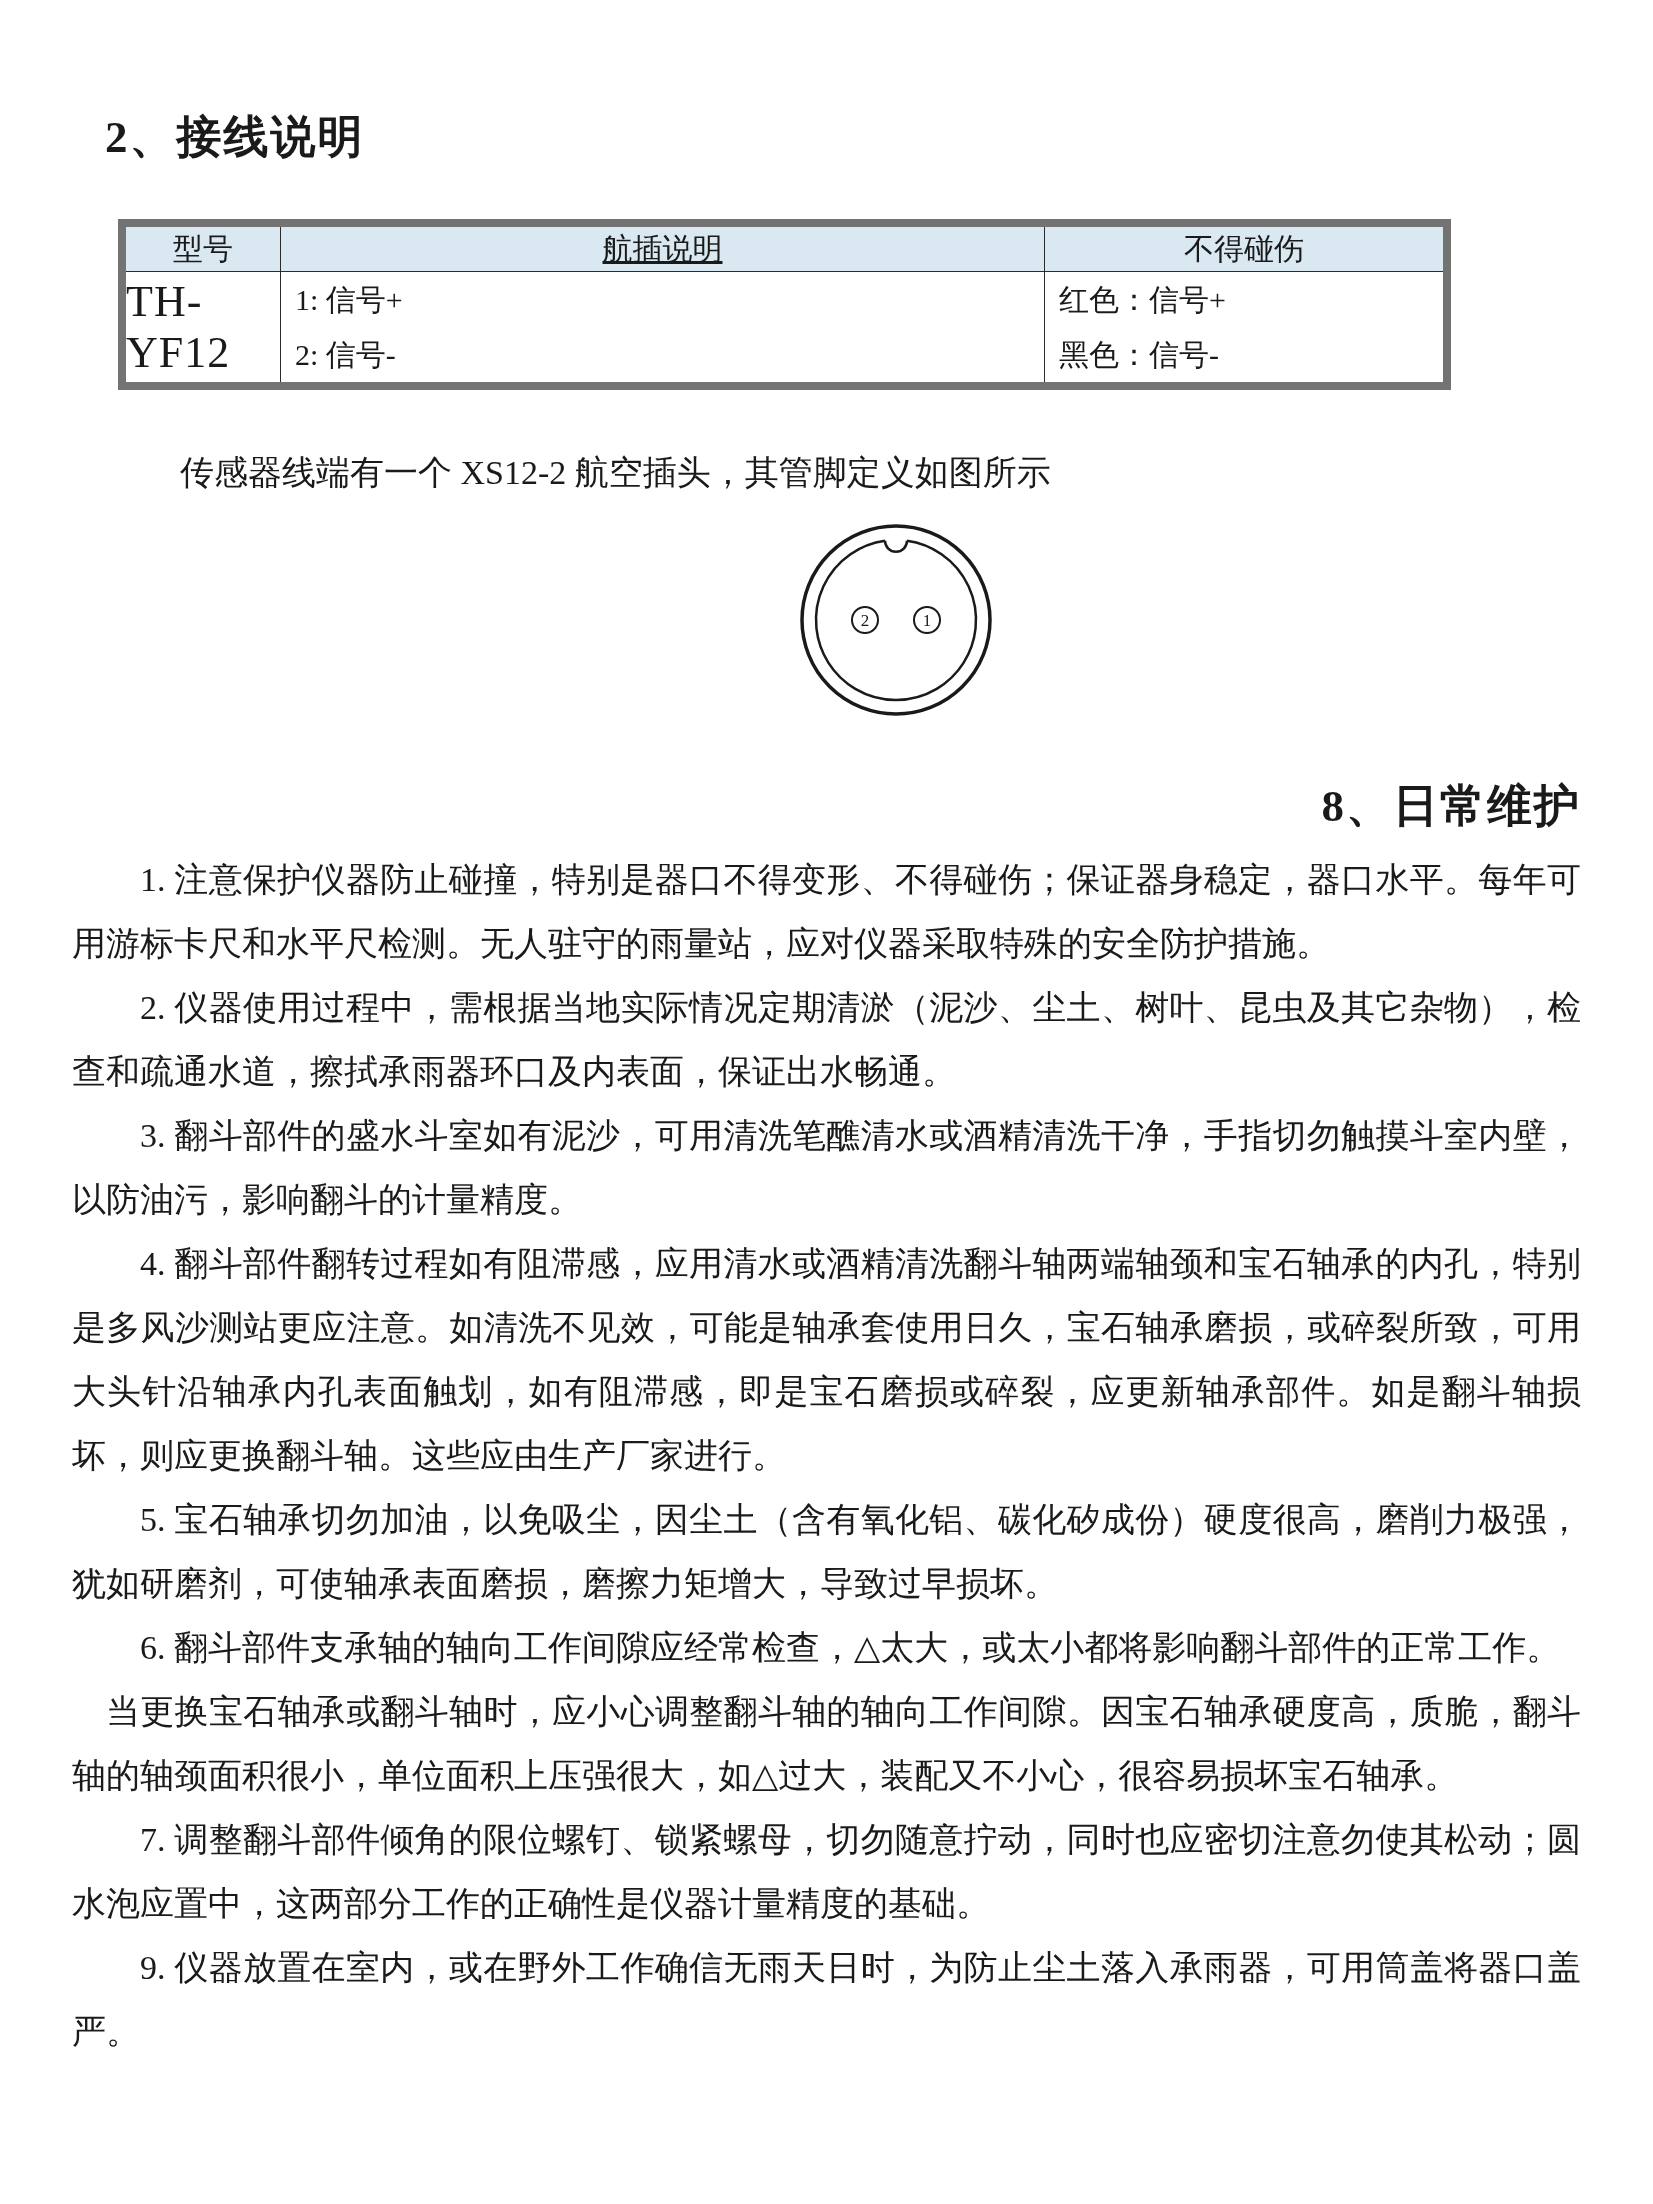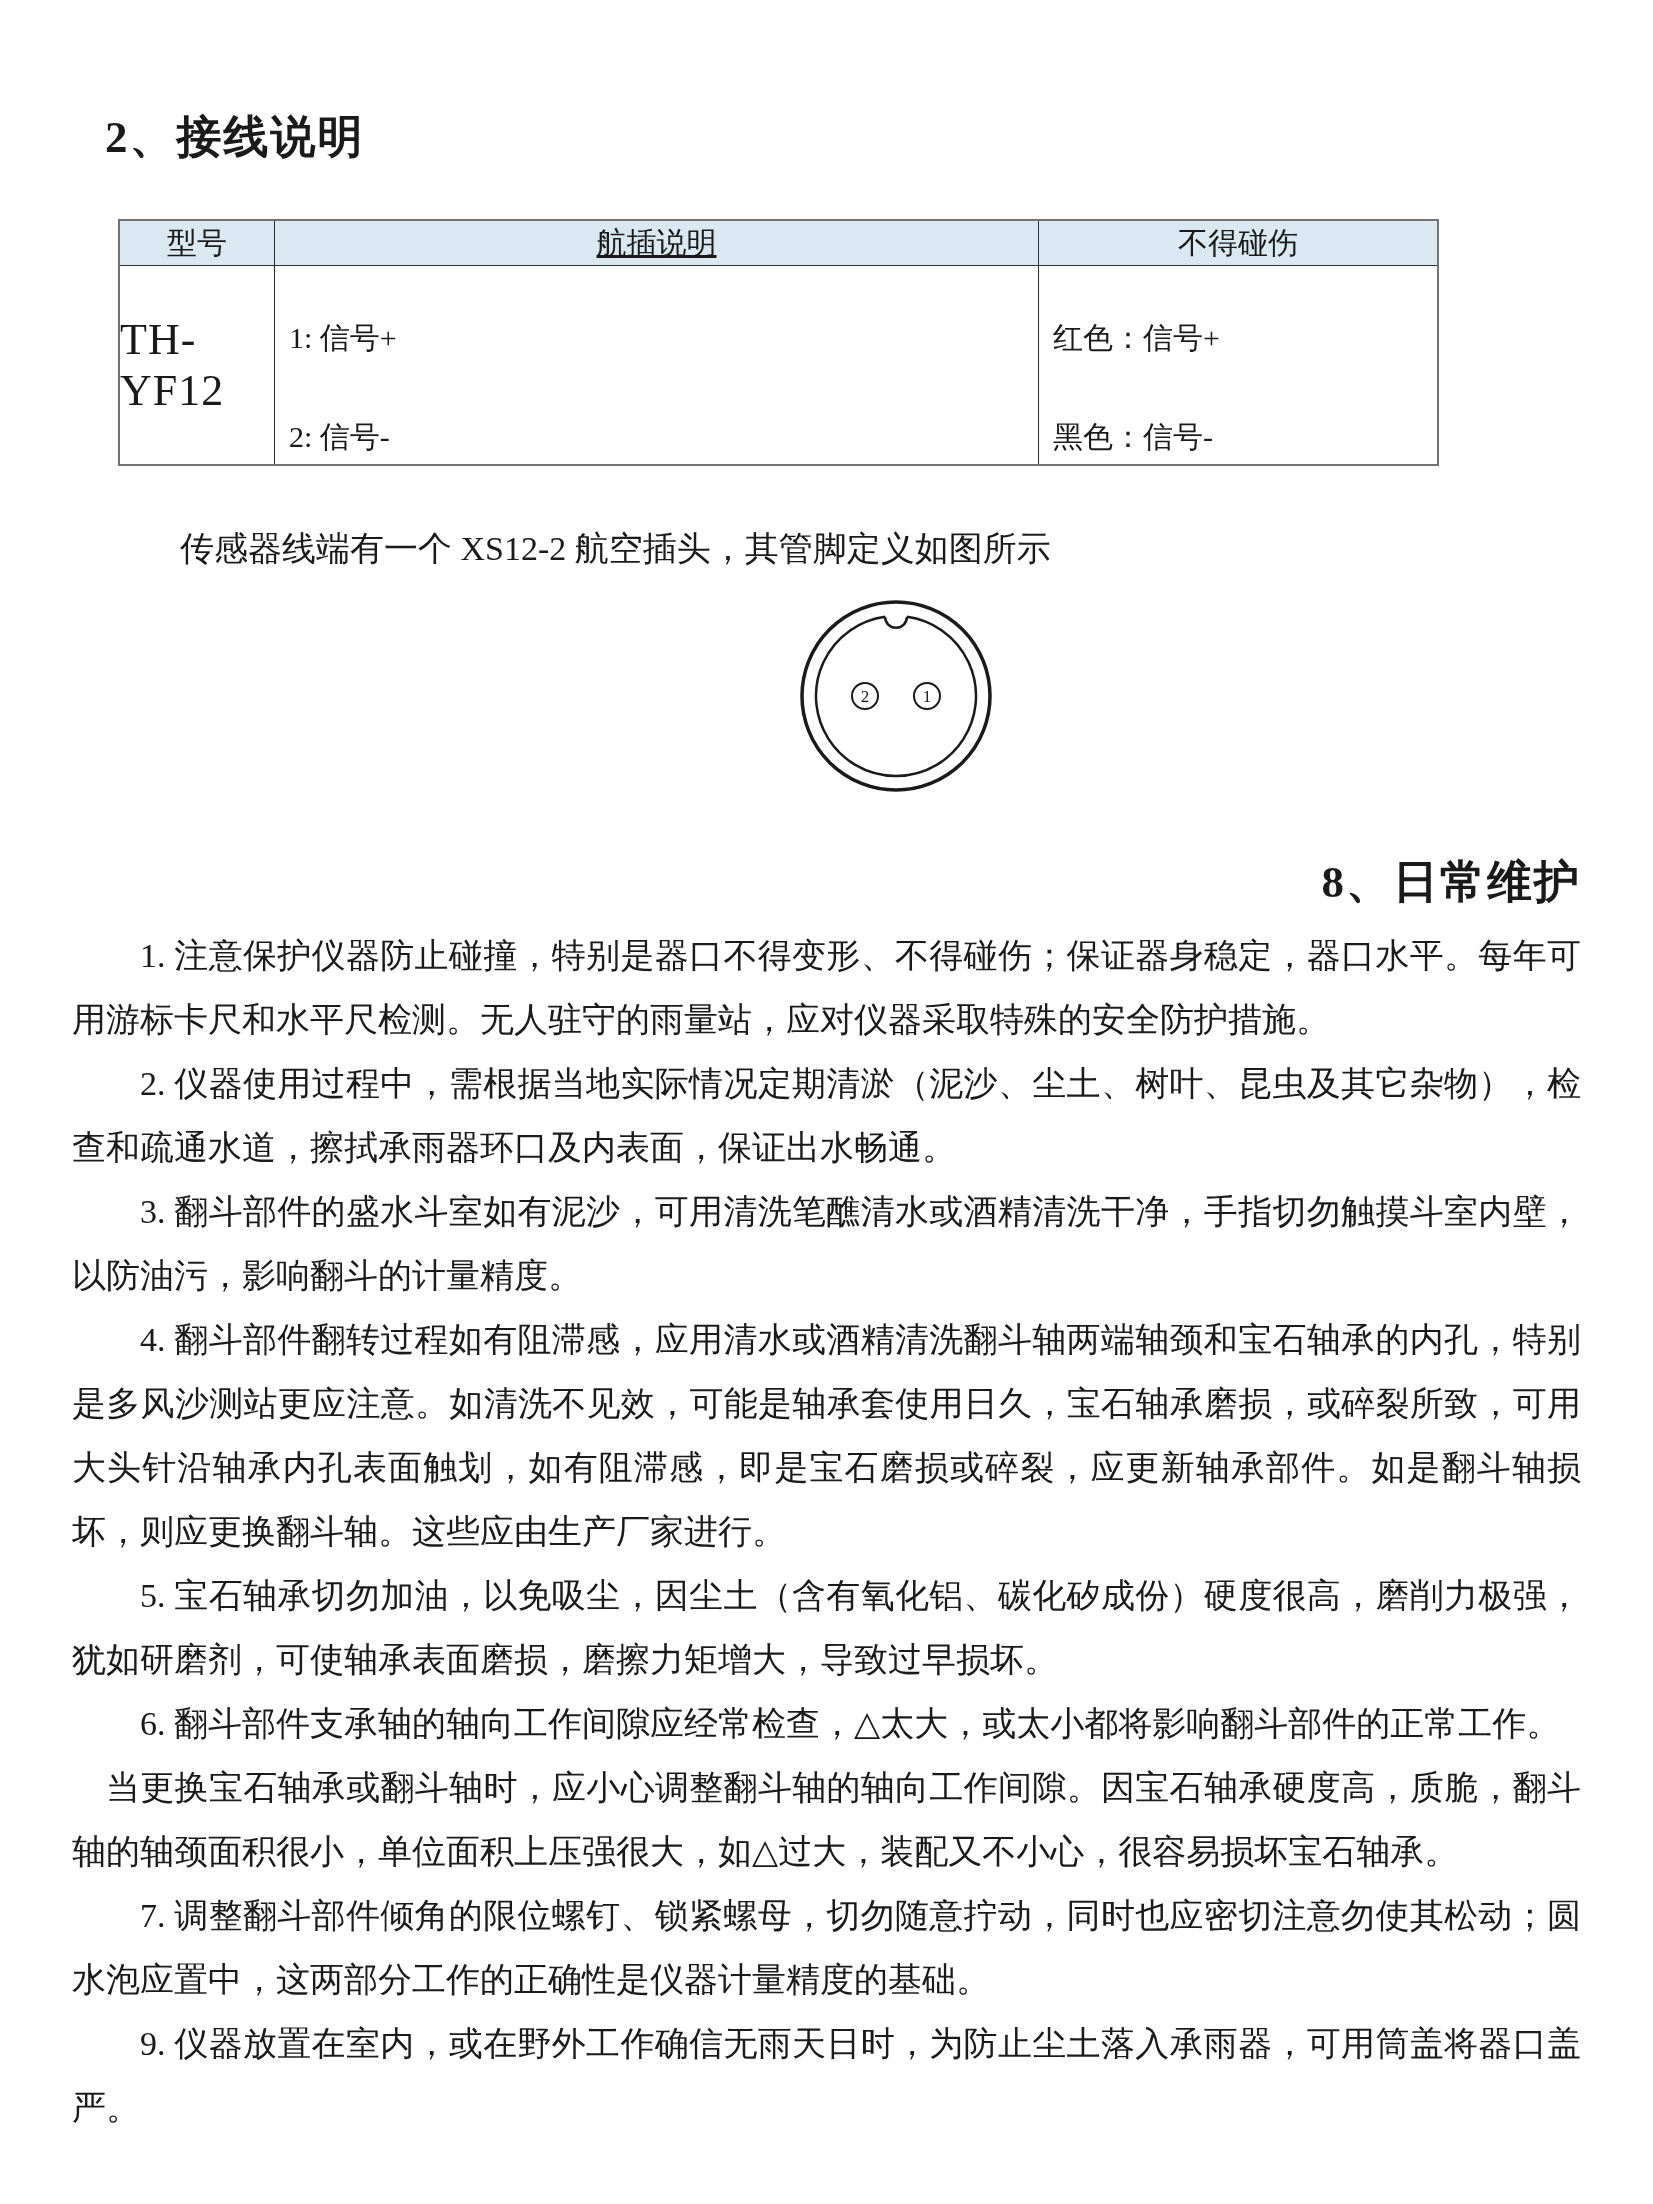--- a/index.html
+++ b/index.html
@@ -16,21 +16,21 @@
   .h7 {
     margin: 47px 0 0 33px;
     font-size: 45px;
     font-weight: bold;
     letter-spacing: 2px;
   }
   .wiring-table {
     margin: 52px 0 0 46px;
     width: 1315px;
     border-collapse: collapse;
-    border: 2px solid #737373;
+    border: 8px solid #737373;
     table-layout: fixed;
   }
   .wiring-table th, .wiring-table td {
     border: 1px solid #2b2b2b;
     padding: 0;
   }
   .wiring-table th {
     background: #d9e8f1;
     height: 44px;
     font-size: 30px;
@@ -46,21 +46,20 @@
     font-size: 44px;
     letter-spacing: 1px;
   }
   .cell-pins, .cell-wires {
     vertical-align: middle;
     font-size: 30px;
   }
   .cell-pins div, .cell-wires div {
     line-height: 55px;
     padding-left: 14px;
-    margin-top: 44px;
   }
   .note {
     margin: 60px 0 0 108px;
     font-size: 34px;
     font-weight: normal;
   }
   .connector {
     display: block;
     margin: 14px 0 0 714px;
   }

